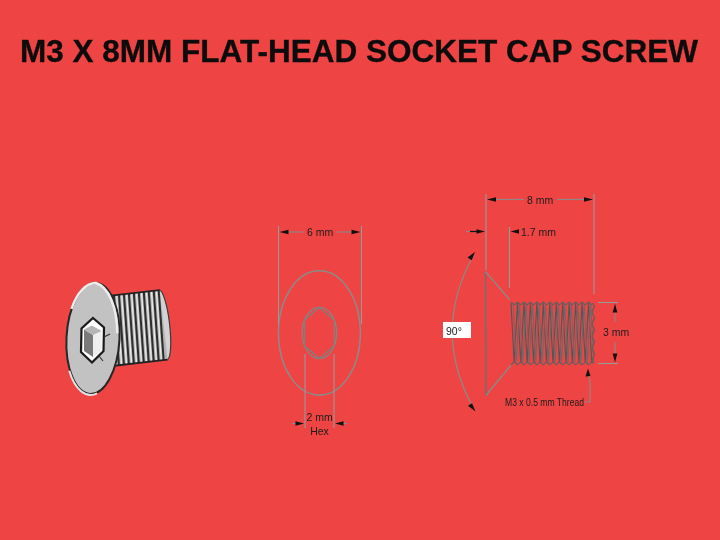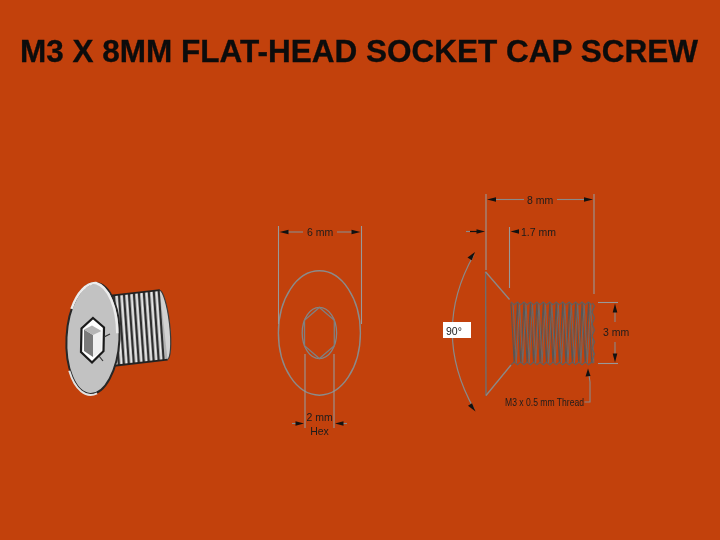--- a/index.html
+++ b/index.html
@@ -1,16 +1,16 @@
 <!DOCTYPE html>
 <html><head>
 <meta charset="utf-8">
 <style>
   html,body{margin:0;padding:0;background:#ffffff;}
-  #page{position:relative;width:720px;height:540px;background:#c2410c;overflow:hidden;
+  #page{position:relative;width:720px;height:540px;background:#ef4444;overflow:hidden;
         font-family:"Liberation Sans", sans-serif;}
 </style>
 </head>
 <body>
 <div id="page">
 <svg width="720" height="540" viewBox="0 0 720 540" xmlns="http://www.w3.org/2000/svg" style="filter:blur(0.35px)">
 
   <text x="20" y="62" textLength="678" lengthAdjust="spacingAndGlyphs" font-family="Liberation Sans, sans-serif" font-weight="bold" font-size="30.5" fill="#0c0c0c" stroke="#0c0c0c" stroke-width="0.3">M3 X 8MM FLAT-HEAD SOCKET CAP SCREW</text>
 
   <g id="screw3d">

